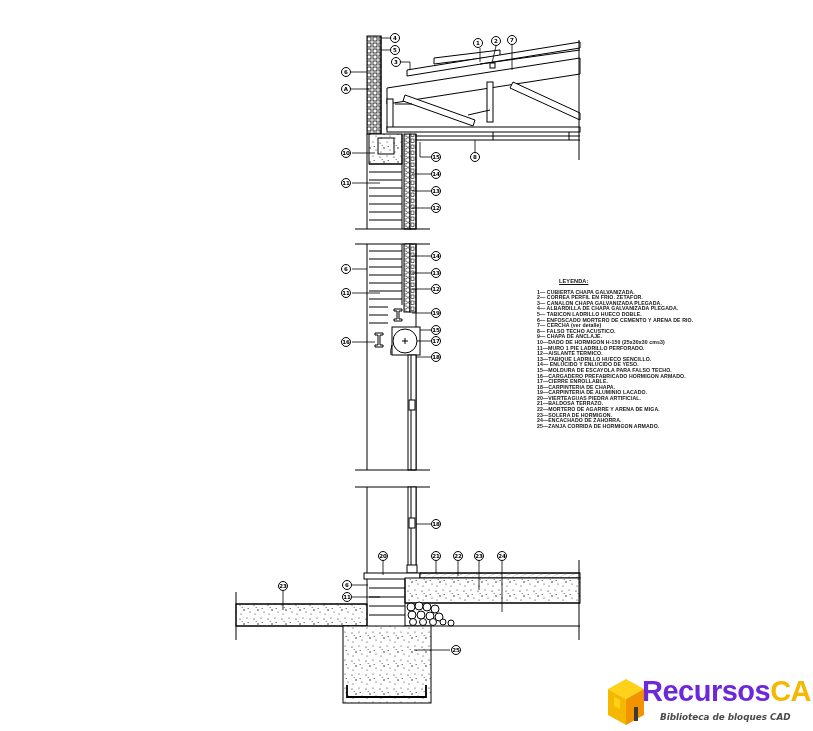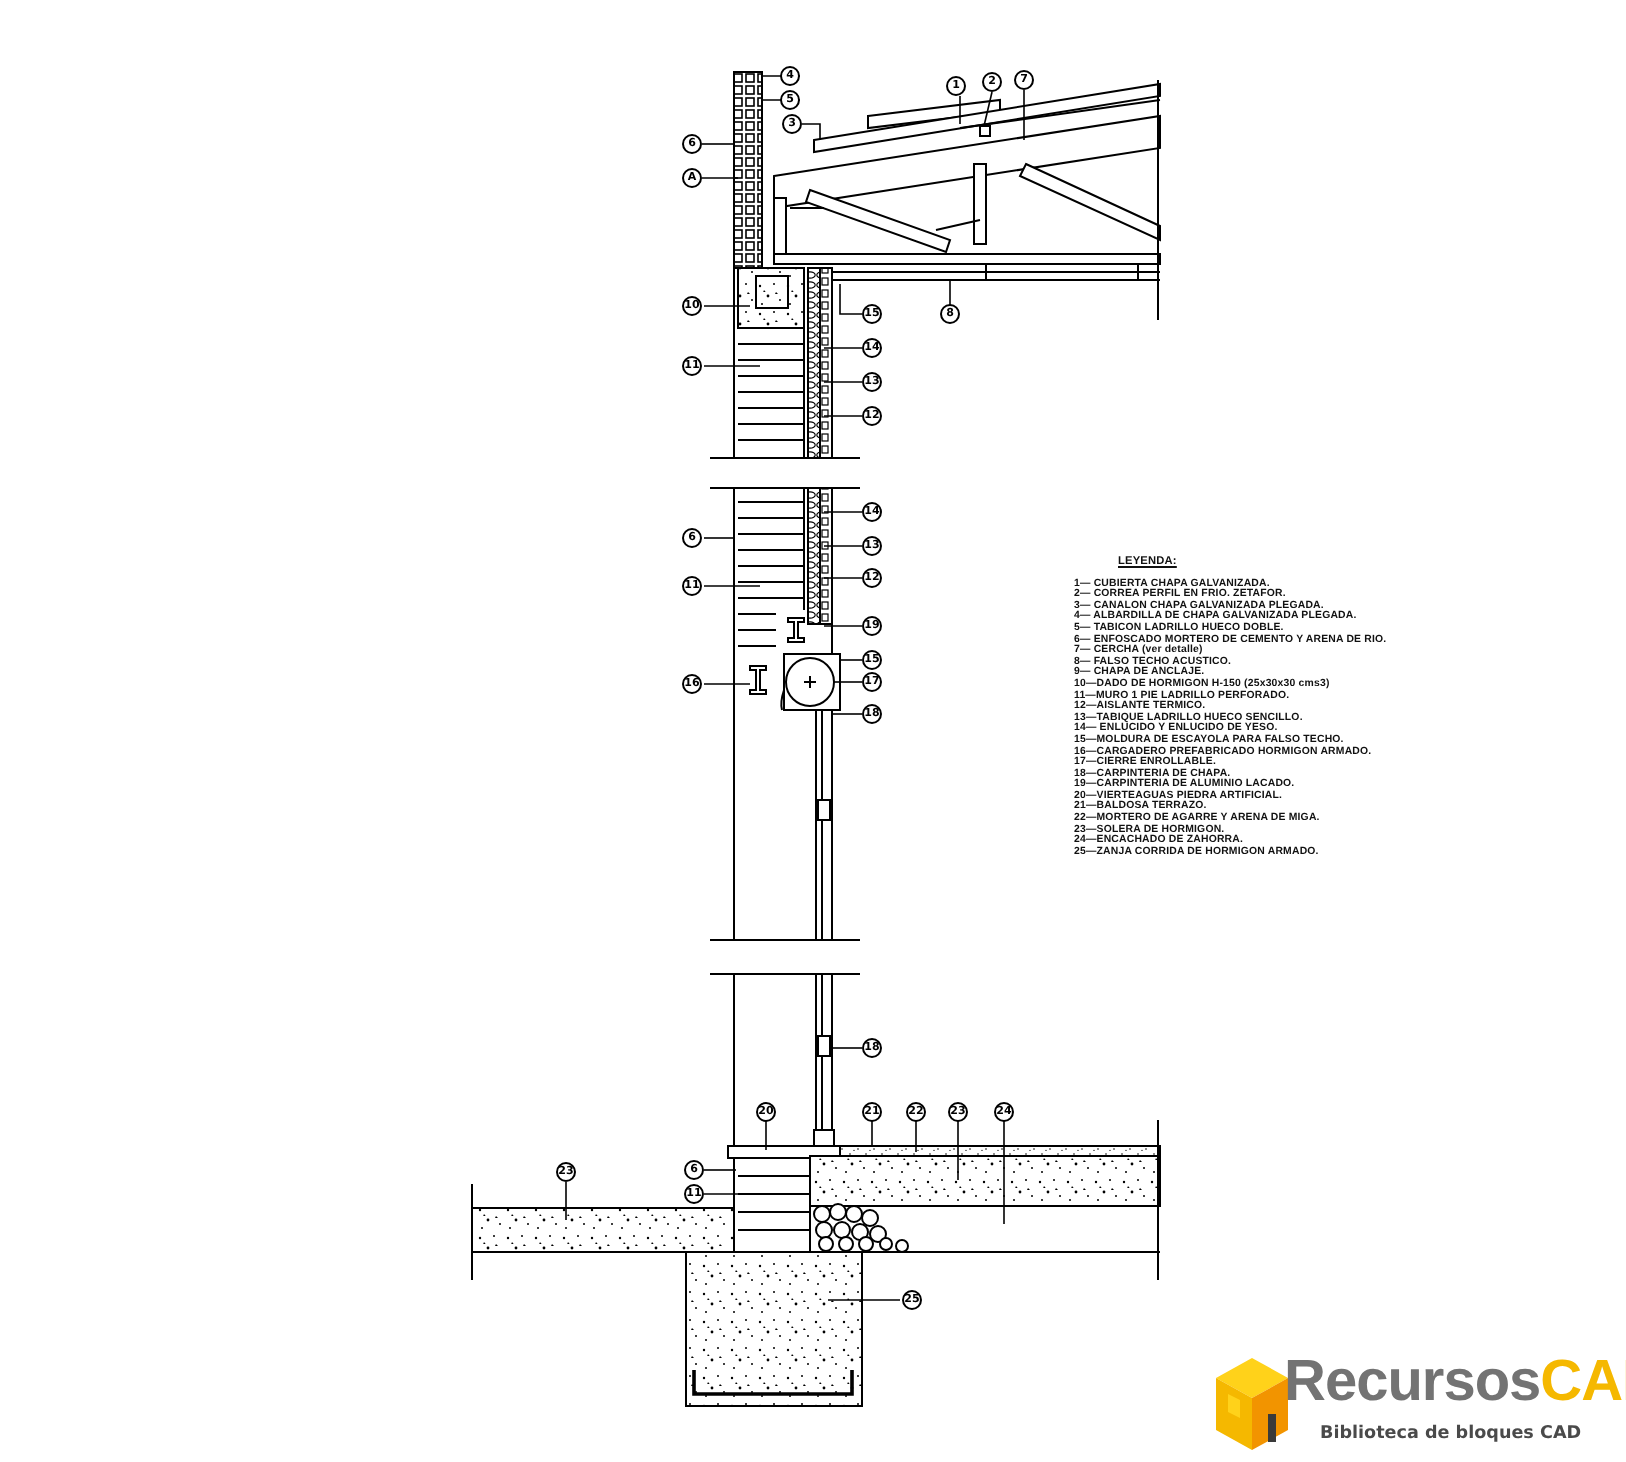--- a/index.html
+++ b/index.html
@@ -4,23 +4,23 @@
 <style>
   html,body{margin:0;padding:0;background:#ffffff;}
   body{width:813px;height:731px;position:relative;overflow:hidden;font-family:"DejaVu Sans",sans-serif;}
   #drawing{position:absolute;left:0;top:0;}
   .legend{position:absolute;left:537px;top:279px;width:200px;font-family:"Liberation Sans",sans-serif;font-size:5.2px;line-height:5.6px;color:#111;font-weight:bold;letter-spacing:0.1px;}
   .legend-title{margin-left:22px;text-decoration:underline;font-size:5.6px;margin-bottom:5px;}
   .legend-item{white-space:nowrap;}
   .logo{position:absolute;left:604px;top:673px;width:209px;height:58px;}
   .logo-cube{position:absolute;left:2px;top:2px;width:40px;height:52px;}
   .logo-text{position:absolute;left:38px;top:2px;font-family:"Liberation Sans",sans-serif;font-weight:bold;font-size:29px;letter-spacing:-0.5px;}
-  .logo-text .a{color:#737373;}
+  .logo-text .a{color:#6d28d9;}
   .logo-text .b{color:#f5b800;}
-  .logo-sub{position:absolute;left:56px;top:39px;font-family:"DejaVu Sans",sans-serif;font-size:8.8px;color:#4a4a4a;font-weight:bold;}
+  .logo-sub{position:absolute;left:56px;top:39px;font-family:"DejaVu Sans",sans-serif;font-size:8.8px;color:#4a4a4a;font-weight:bold;font-style:italic;}
   text.cl{font-family:"DejaVu Sans",sans-serif;font-size:5.5px;font-weight:bold;text-anchor:middle;dominant-baseline:central;fill:#000;}
 </style>
 </head>
 <body>
 
 <svg id="drawing" width="813" height="731" viewBox="0 0 813 731" xmlns="http://www.w3.org/2000/svg">
   <defs>
     <pattern id="brickgrid" width="6" height="6" patternUnits="userSpaceOnUse">
       <rect width="6" height="6" fill="#fff"></rect>
       <rect x="1" y="1" width="4" height="4" fill="none" stroke="#000" stroke-width="0.8"></rect>

